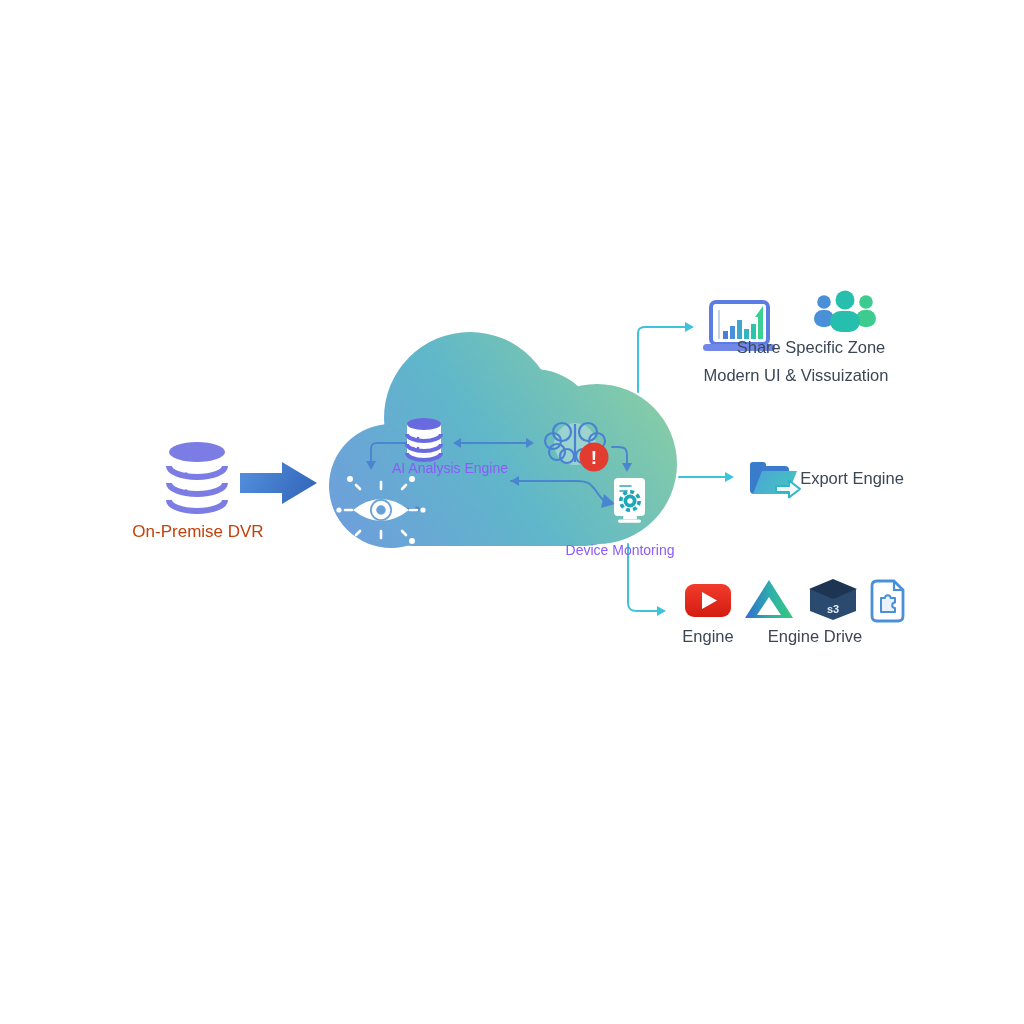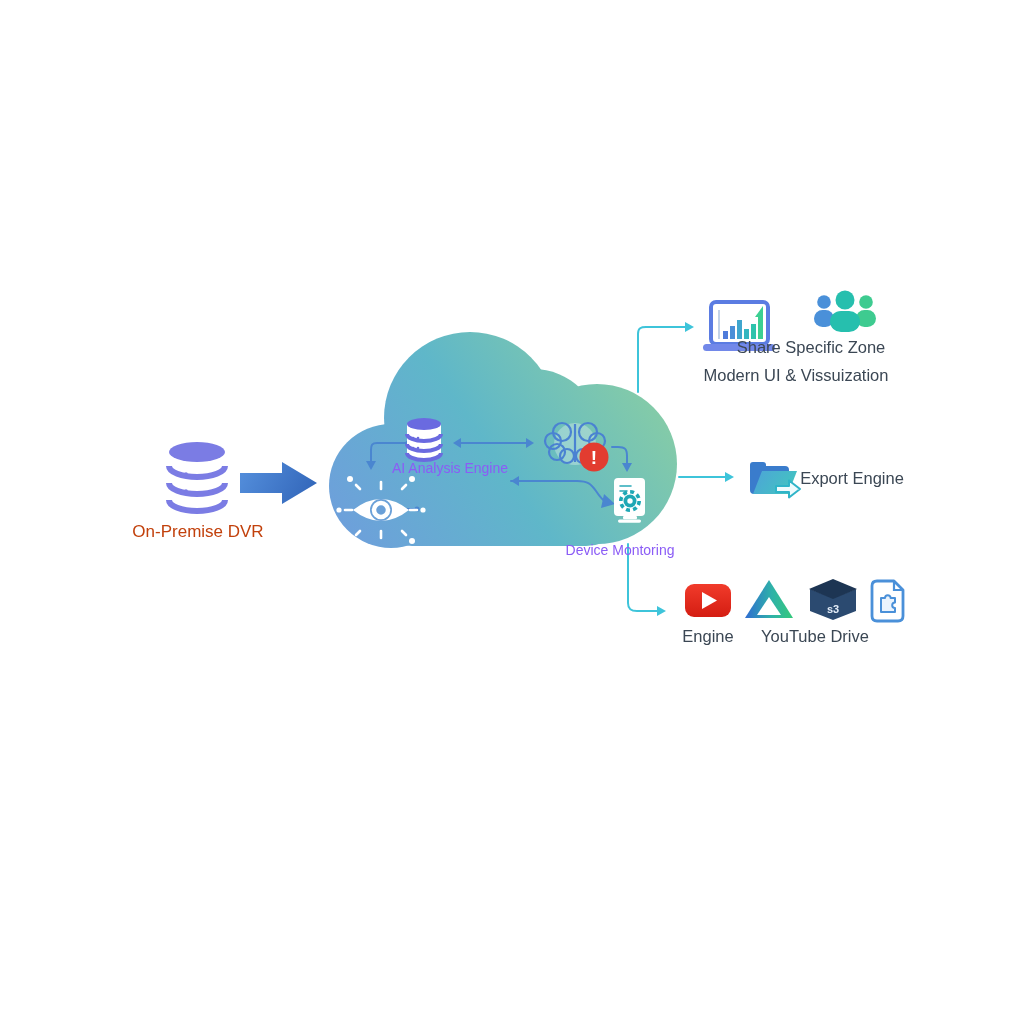--- a/index.html
+++ b/index.html
@@ -220,14 +220,14 @@
     </g>
   </svg>
 
   <div class="label lbl-source" style="left:198px;top:522px;">On-Premise DVR</div>
   <div class="label lbl-cloud-sm" style="left:450px;top:460px;">AI Analysis Engine</div>
   <div class="label lbl-cloud-sm" style="left:620px;top:494px;margin-top:48px;">Device Montoring</div>
   <div class="label lbl-out" style="left:796px;top:366px;">Modern UI &amp; Vissuization</div>
   <div class="label lbl-out" style="left:811px;top:338px;">Share Specific Zone</div>
   <div class="label lbl-out" style="left:852px;top:469px;text-align:center;">Export Engine</div>
   <div class="label lbl-out" style="left:708px;top:627px;">Engine</div>
-  <div class="label lbl-out" style="left:815px;top:627px;">YouTube Drive</div>
+  <div class="label lbl-out" style="left:815px;top:627px;">Engine Drive</div>
 </div>
 
 </body></html>

